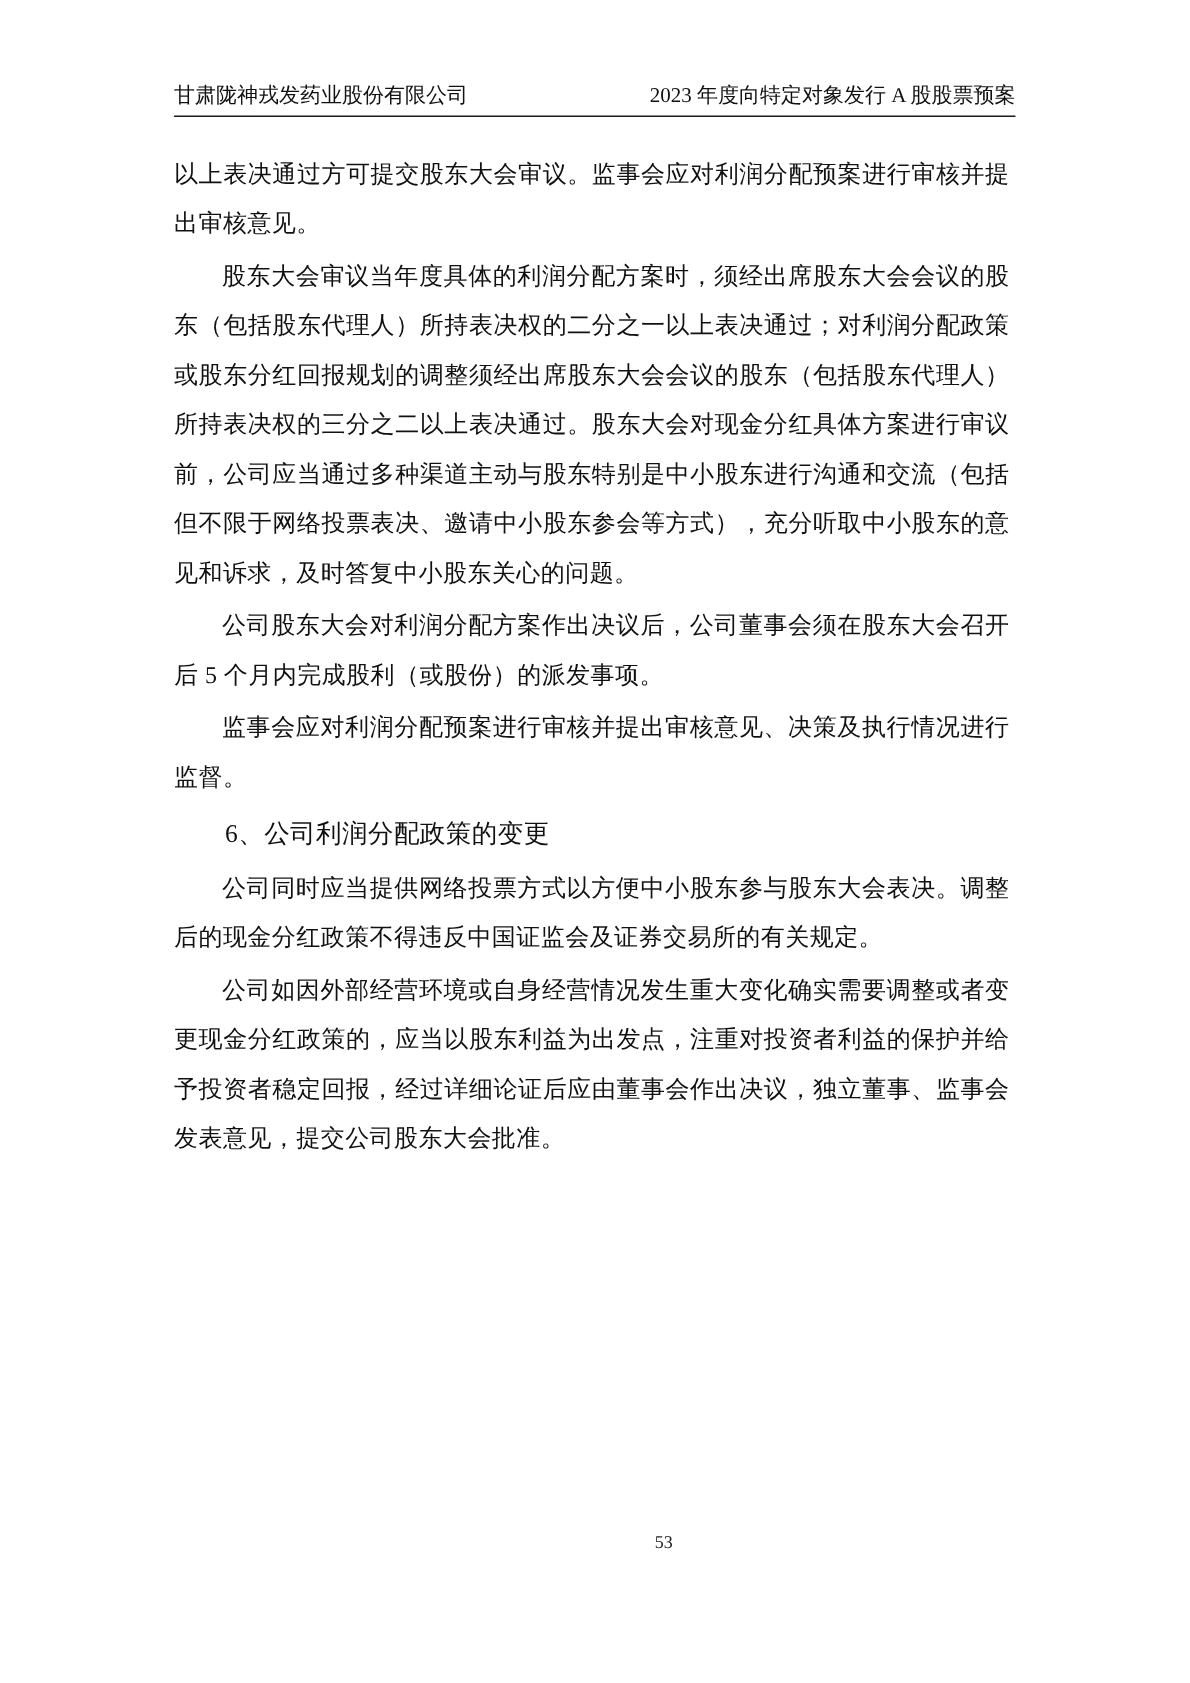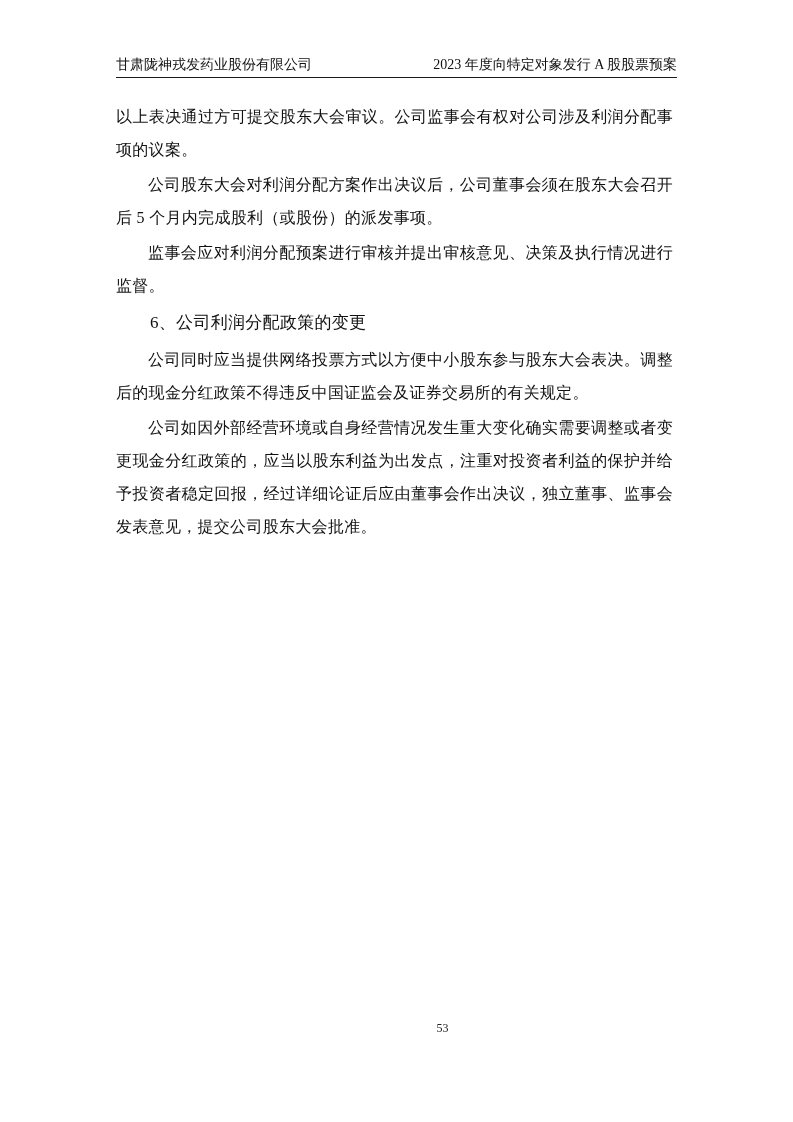--- a/index.html
+++ b/index.html
@@ -82,21 +82,22 @@
 
   <div class="doc-header">
     <div class="doc-header-row">
       <span>甘肃陇神戎发药业股份有限公司</span>
       <span>2023 年度向特定对象发行 A 股股票预案</span>
     </div>
     <div class="doc-header-rule"></div>
   </div>
 
   <div class="doc-body">
-    <p>以上表决通过方可提交股东大会审议。公司监事会有权对公司涉及利润分配事项的议案。</p>
+    <p>以上表决通过方可提交股东大会审议。监事会应对利润分配预案进行审核并提出审核意见。</p>
+    <p class="indent">股东大会审议当年度具体的利润分配方案时，须经出席股东大会会议的股东（包括股东代理人）所持表决权的二分之一以上表决通过；对利润分配政策或股东分红回报规划的调整须经出席股东大会会议的股东（包括股东代理人）所持表决权的三分之二以上表决通过。股东大会对现金分红具体方案进行审议前，公司应当通过多种渠道主动与股东特别是中小股东进行沟通和交流（包括但不限于网络投票表决、邀请中小股东参会等方式），充分听取中小股东的意见和诉求，及时答复中小股东关心的问题。</p>
     <p class="indent">公司股东大会对利润分配方案作出决议后，公司董事会须在股东大会召开后 5 个月内完成股利（或股份）的派发事项。</p>
     <p class="indent">监事会应对利润分配预案进行审核并提出审核意见、决策及执行情况进行监督。</p>
 
     <h2 class="section-heading">6、公司利润分配政策的变更</h2>
 
     <p class="indent">公司同时应当提供网络投票方式以方便中小股东参与股东大会表决。调整后的现金分红政策不得违反中国证监会及证券交易所的有关规定。</p>
     <p class="indent">公司如因外部经营环境或自身经营情况发生重大变化确实需要调整或者变更现金分红政策的，应当以股东利益为出发点，注重对投资者利益的保护并给予投资者稳定回报，经过详细论证后应由董事会作出决议，独立董事、监事会发表意见，提交公司股东大会批准。</p>
   </div>
 
   <div class="doc-footer">

